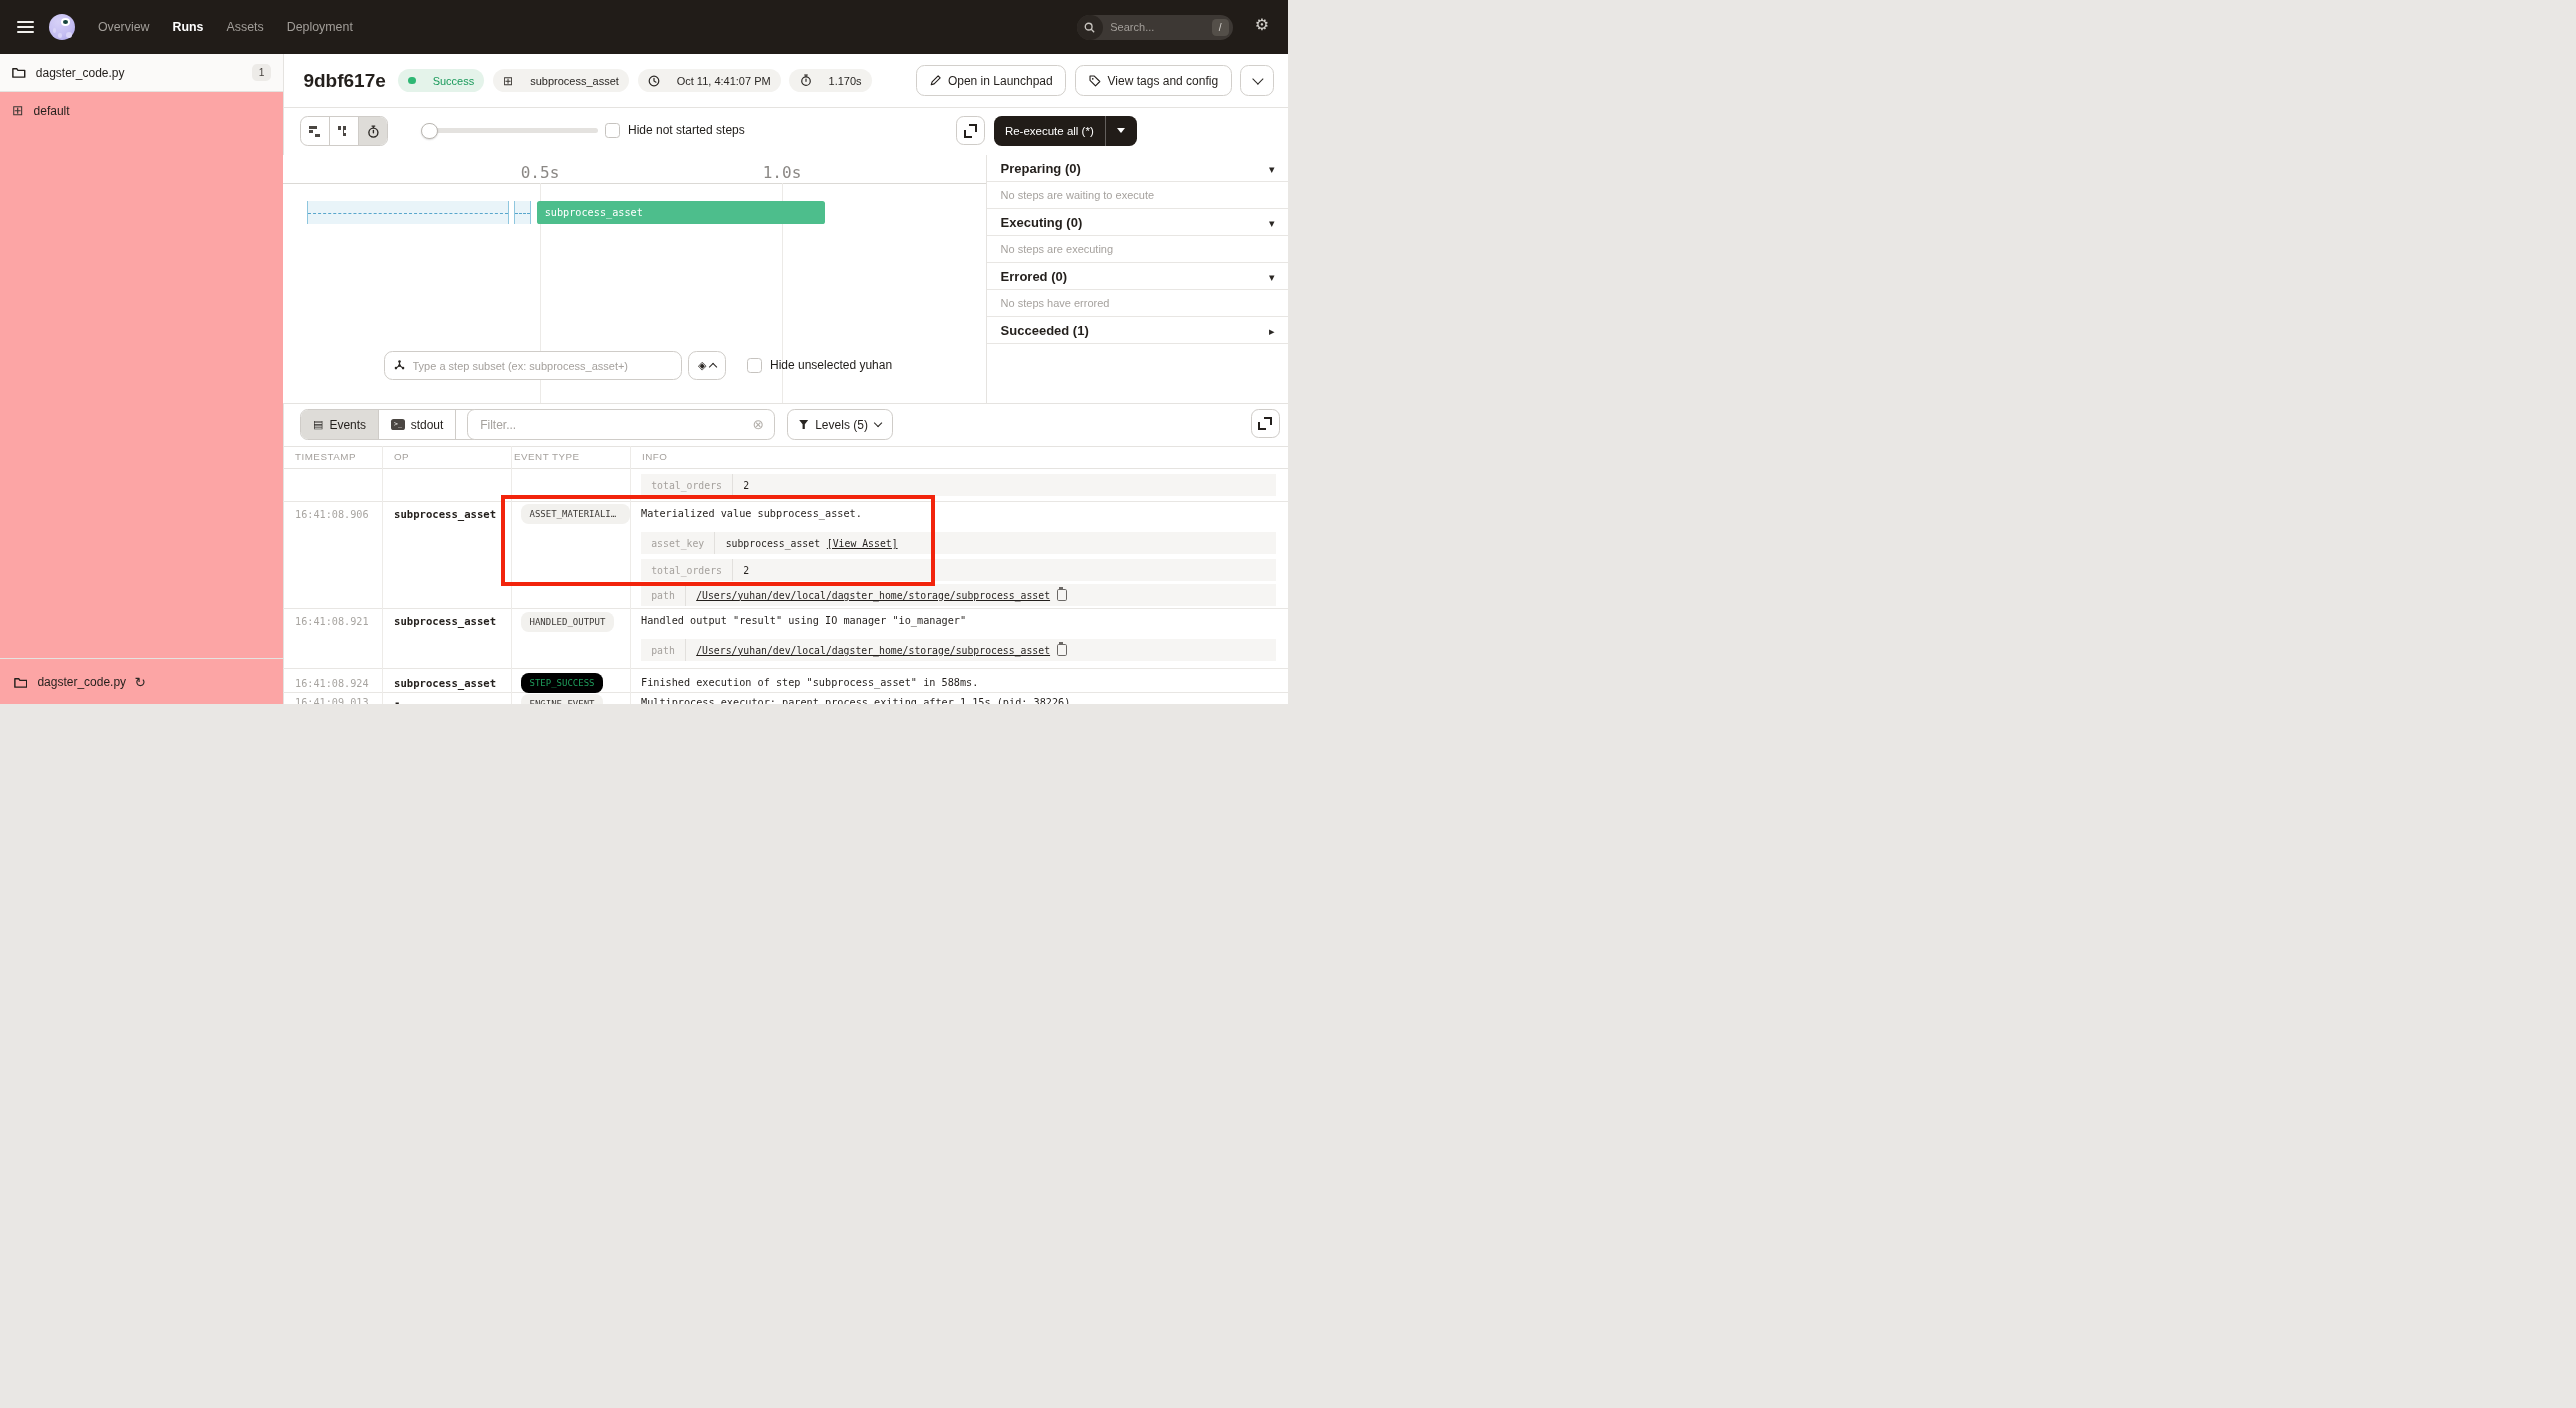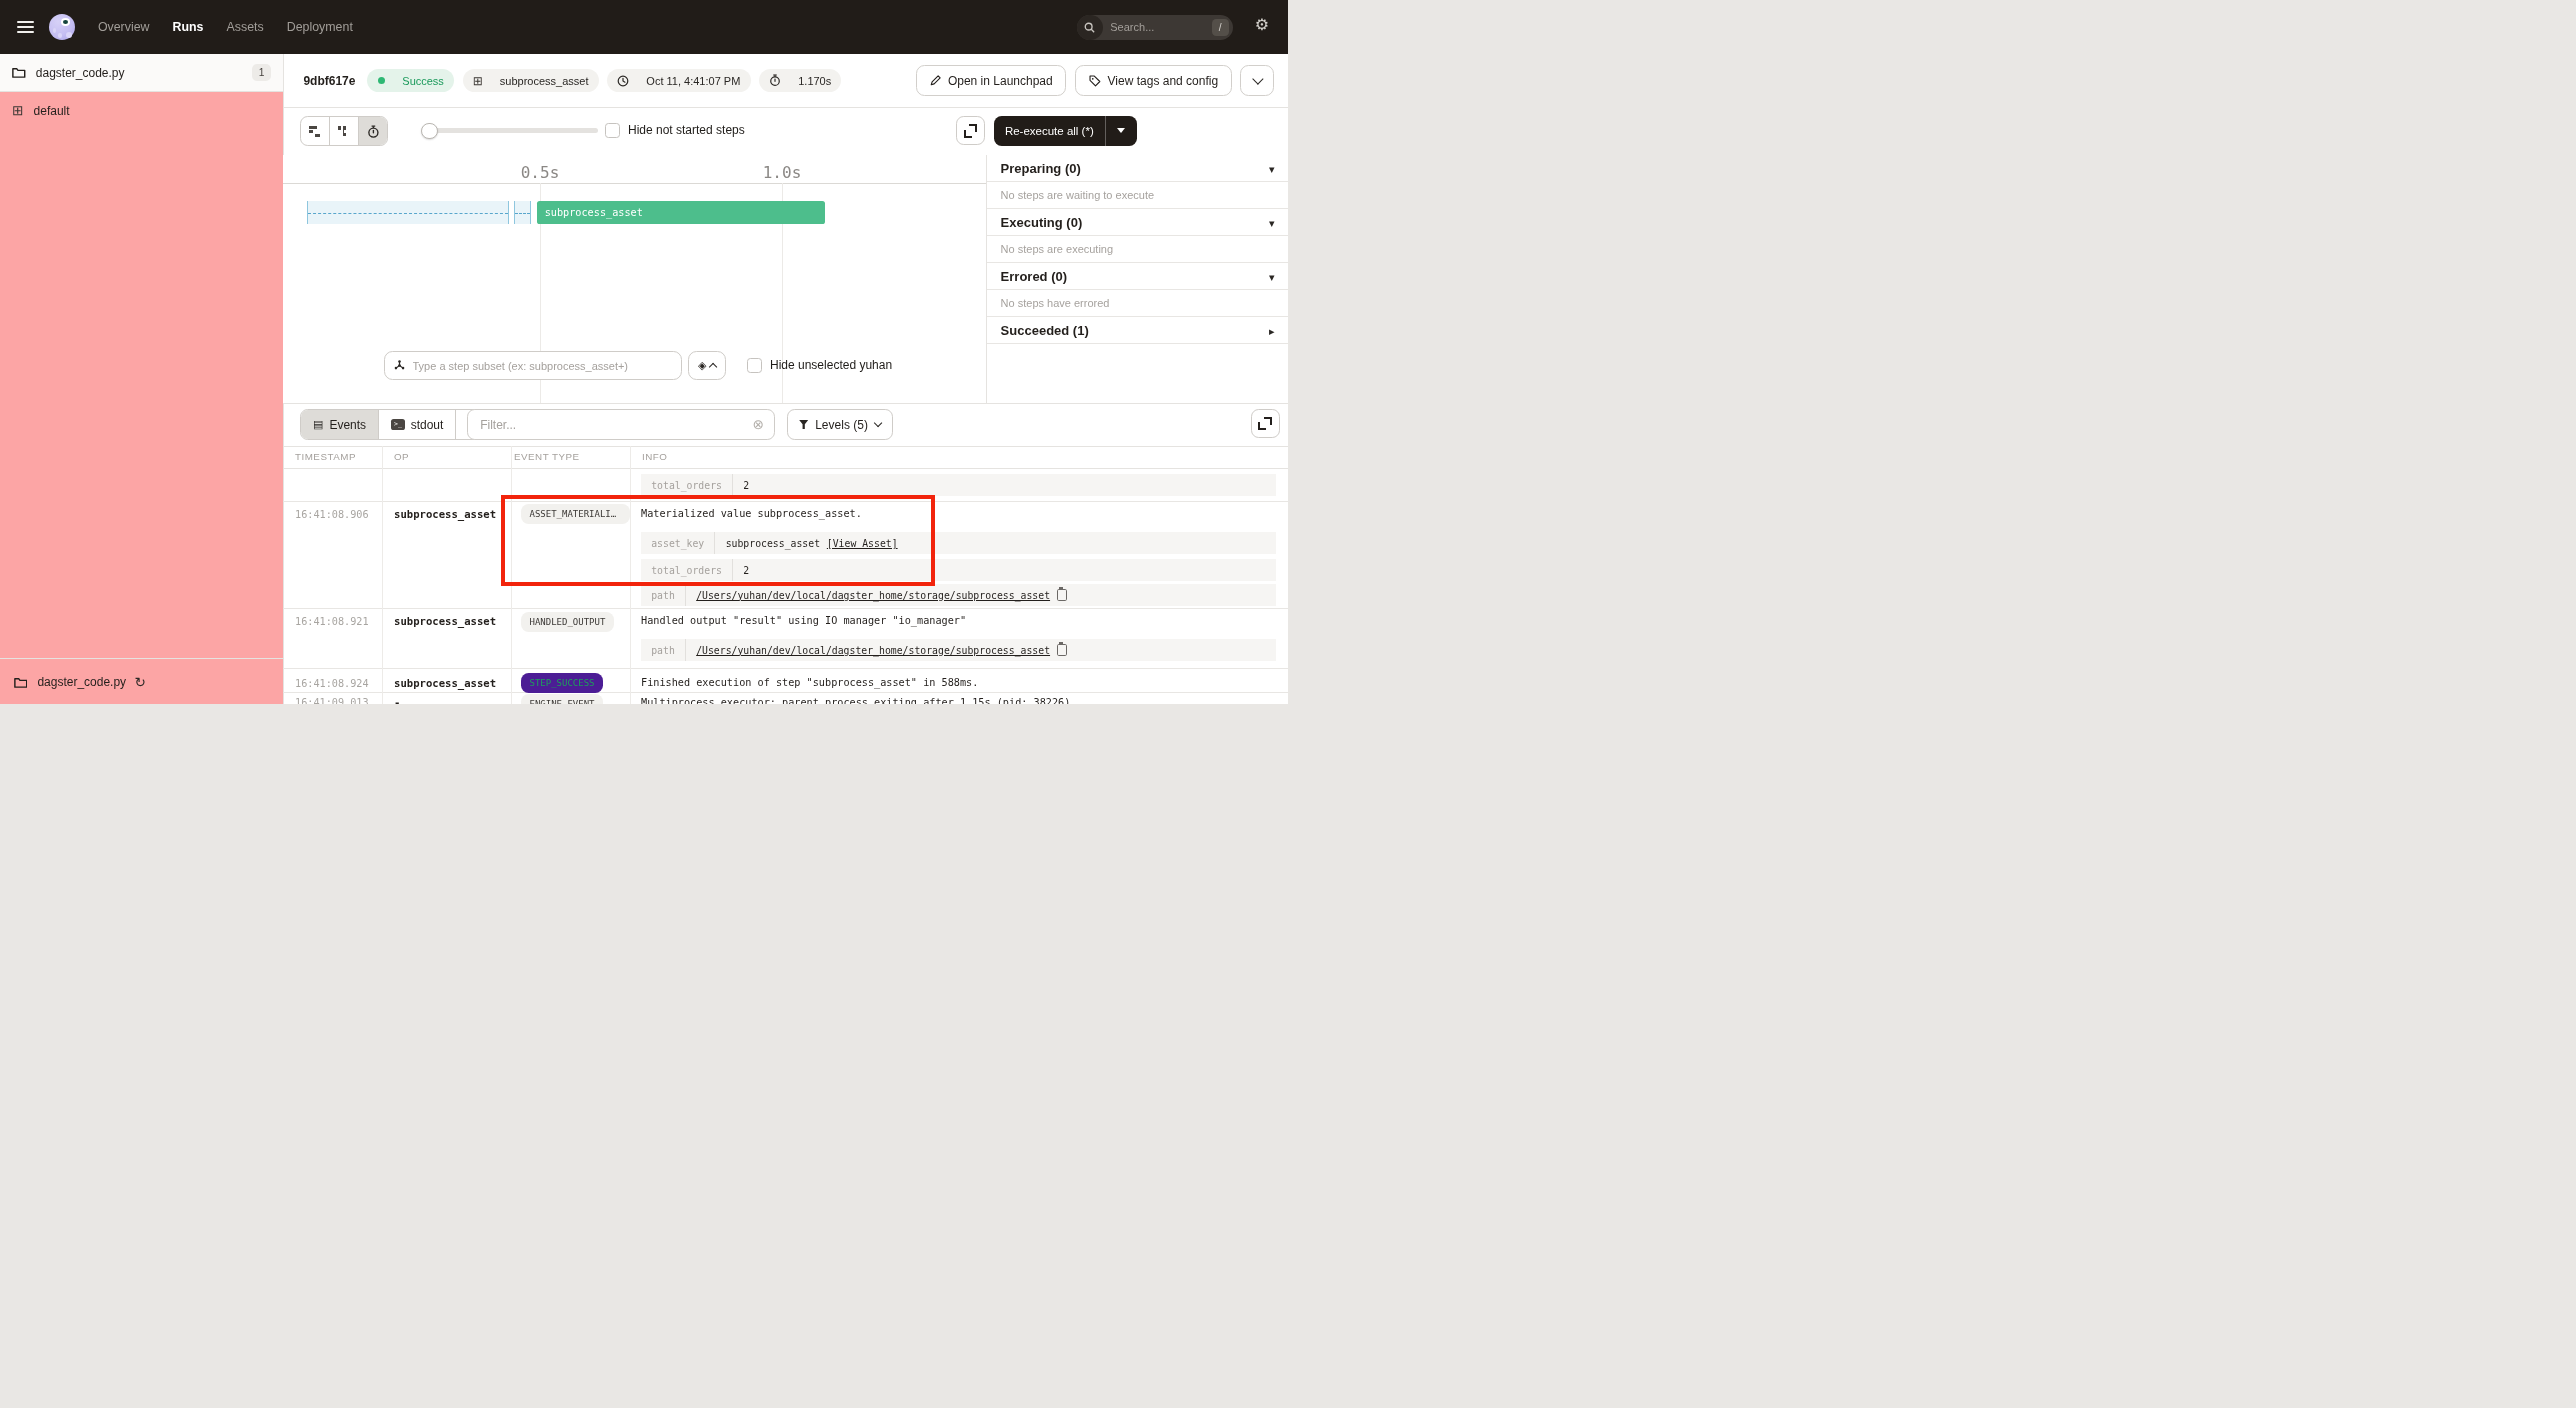--- a/index.html
+++ b/index.html
@@ -30,21 +30,21 @@
   .side-row{display:flex;align-items:center;height:38px;padding:0 12px;box-sizing:border-box;cursor:pointer;}
   .side-top{background:#fbfaf9;border-bottom:0.9px solid #e5e3e0;}
   .side-label{font-size:12px;margin-left:10.2px;color:#231f1c;}
   .count-badge{margin-left:auto;min-width:19px;height:17px;background:#edebe8;border-radius:5.1px;font-size:10.2px;color:#44403c;display:flex;align-items:center;justify-content:center;}
   .grid-ic{font-size:13.6px;color:#3a3632;line-height:1;}
   .side-footer{position:absolute;left:0;top:604px;width:283px;height:47px;border-top:0.9px solid #e5e3e0;display:flex;align-items:center;padding:0 13.6px;box-sizing:border-box;}
   .refresh-ic{font-size:13.6px;color:#2a2724;margin-left:8.5px;cursor:pointer;}
 
   
   .run-header{position:absolute;left:283px;top:54px;width:1005px;height:54px;border-bottom:0.9px solid #e5e3e0;display:flex;align-items:center;padding:0 13.6px 0 20.4px;box-sizing:border-box;}
-  .run-id{font-size:12px;font-weight:700;margin-right:12px;}
+  .run-id{font-size:19px;font-weight:700;margin-right:12px;}
   .pill{display:flex;align-items:center;gap:17px;height:23px;padding:0 10.2px;border-radius:12px;background:#f3f2ef;font-size:11px;color:#2a2724;margin-right:8.5px;}
   .pill.success{background:#e4f3ea;color:#1a9a5b;}
   .dot{width:7.7px;height:7.7px;border-radius:50%;background:#2eb874;}
   .hdr-actions{margin-left:auto;display:flex;gap:8.5px;}
   .btn{display:flex;align-items:center;gap:6.8px;height:31.5px;padding:0 12.8px;border:0.9px solid #d2cfcb;border-radius:8.5px;background:#fff;font-size:12px;color:#231f1c;cursor:pointer;box-sizing:border-box;}
   .btn.icon-only{width:34px;justify-content:center;padding:0;}
   .chev{display:inline-block;width:6.8px;height:6.8px;border-right:1.5px solid #2a2724;border-bottom:1.5px solid #2a2724;transform:rotate(45deg);margin-top:-3.4px;}
   .chev.up{transform:rotate(-135deg);margin-top:3.4px;}
 
   
@@ -108,21 +108,21 @@
   .chev.sm{width:5.1px;height:5.1px;border-width:1.4px;}
   .logs-expand{position:absolute;right:8.5px;top:409px;}
 
   
   .hline{position:absolute;left:283px;width:1005px;height:0.9px;background:#e5e3e0;}
   .vline{position:absolute;width:0.9px;background:#edebe8;}
   .col-h{position:absolute;top:451px;font-size:9.8px;letter-spacing:0.5px;color:#a5a19d;}
   .ts{position:absolute;left:295px;font-size:10.2px;color:#a8a5a1;}
   .op{position:absolute;left:394px;font-size:10.6px;font-weight:700;color:#231f1c;}
   .evpill{position:absolute;left:521px;height:20.4px;line-height:20.4px;padding:0 8.5px;border-radius:7.7px;background:#f2f1ee;font-size:9px;color:#3c3936;max-width:92px;overflow:hidden;text-overflow:ellipsis;white-space:nowrap;}
-  .evpill.green{background:#4c1d95;color:#1f9e5c;text-align:center;}
+  .evpill.green{background:#000000;color:#1f9e5c;text-align:center;}
   .msg{position:absolute;left:641px;font-size:10.2px;color:#231f1c;}
   .meta{position:absolute;left:641px;width:635px;height:22px;background:#f6f5f3;display:flex;align-items:stretch;font-size:9.8px;}
   .meta-key{display:flex;align-items:center;padding:0 10.2px;color:#a5a19d;border-right:0.9px solid #e2e0dd;}
   .meta-val{display:flex;align-items:center;padding:0 10.2px;color:#231f1c;gap:6.8px;}
   .link{text-decoration:underline;cursor:pointer;color:#231f1c;}
   .copy-ic{width:7.7px;height:9.4px;border:1.2px solid #6b6865;border-radius:1.7px;position:relative;display:inline-block;cursor:pointer;}
   .copy-ic::before{content:"";position:absolute;left:1.3px;top:-3px;width:3.4px;height:1.7px;background:#6b6865;}
 
   .redbox{position:absolute;left:501px;top:495px;width:426px;height:83px;border:4.3px solid #f2240c;z-index:60;pointer-events:none;}
 </style>

